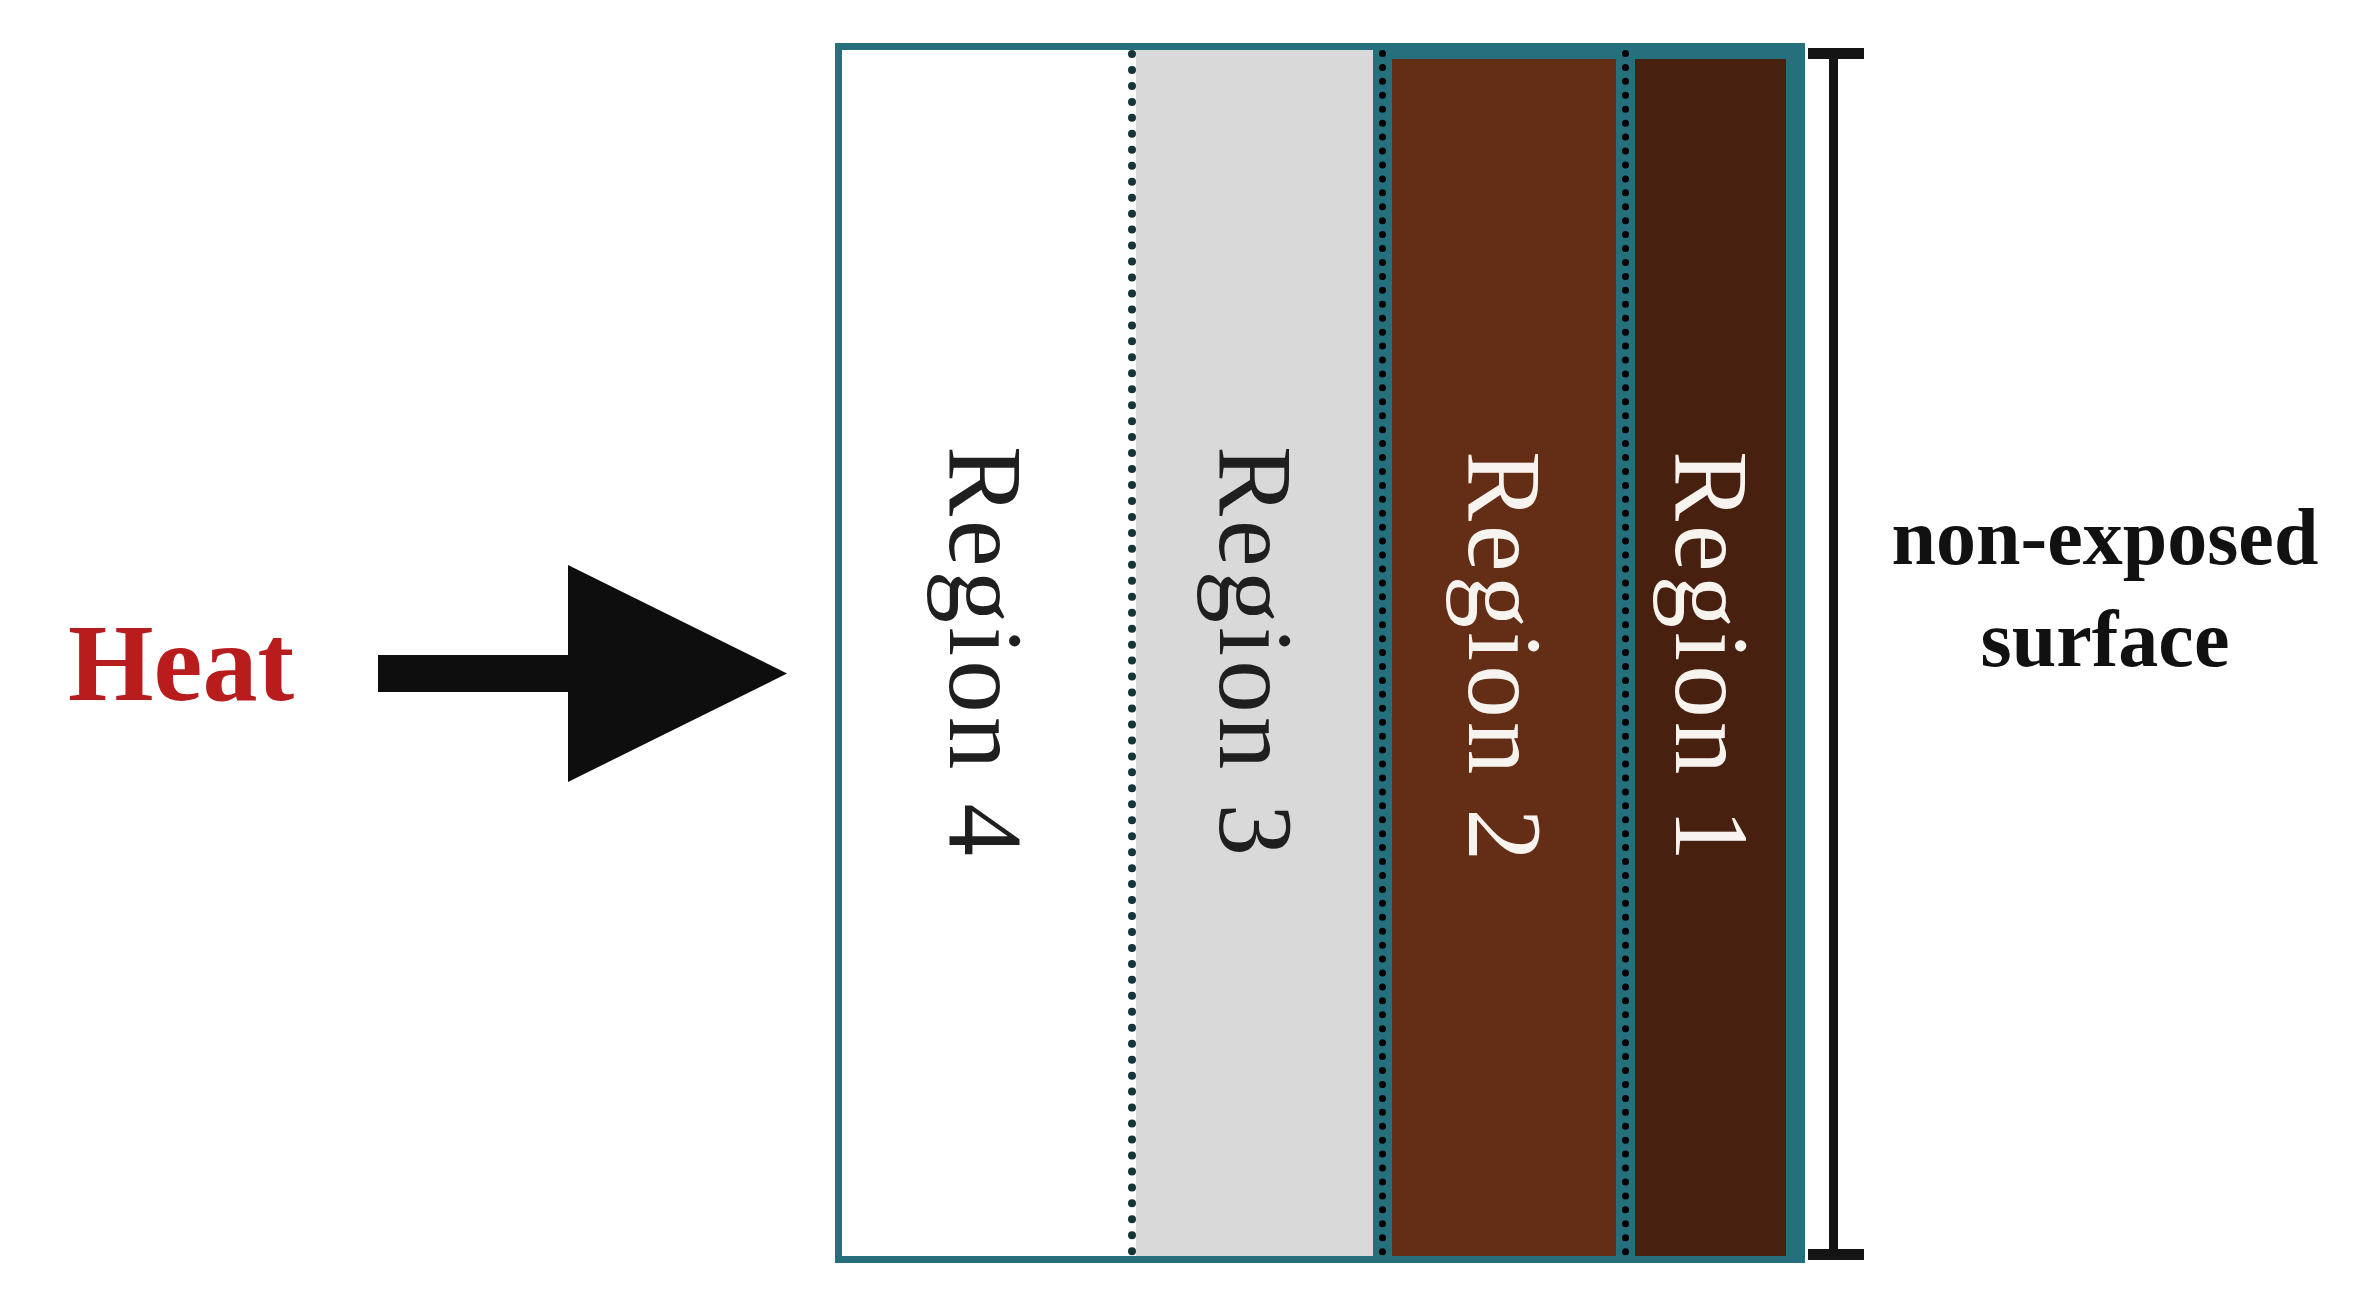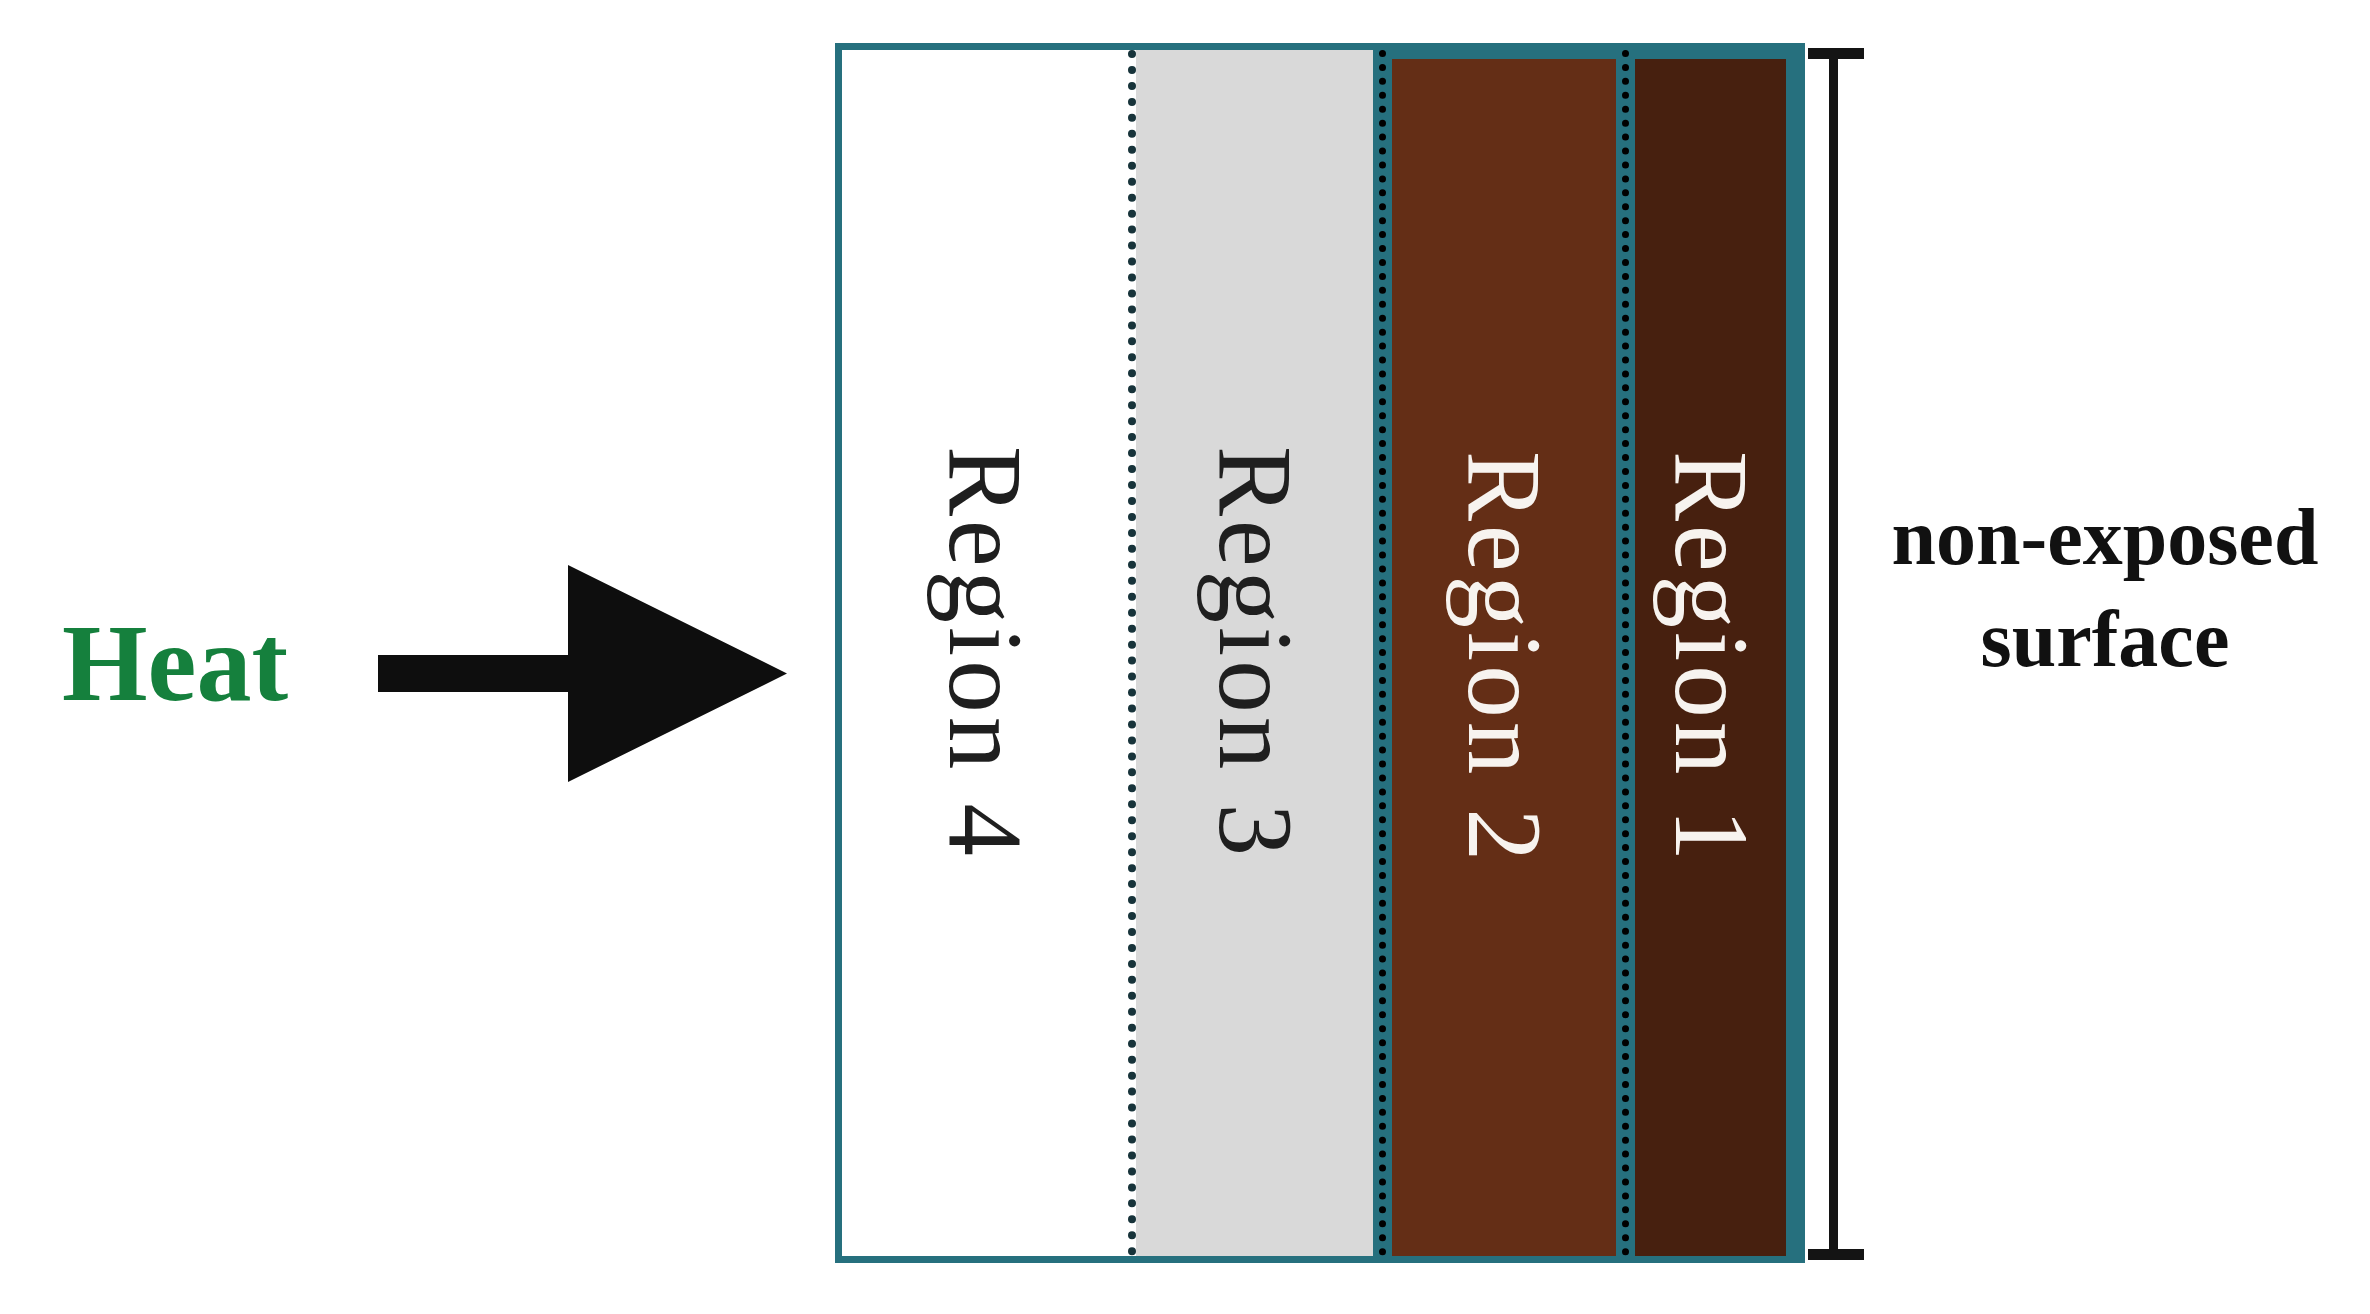--- a/index.html
+++ b/index.html
@@ -6,22 +6,22 @@
   .canvas{
     position:relative;
     width:2370px;height:1314px;
     background:#ffffff;
     font-family:"Liberation Serif", serif;
     overflow:hidden;
   }
 
   
   .heat-label{
-    position:absolute;left:62px;top:608px;
-    font-size:110px;font-weight:bold;color:#15803d;
+    position:absolute;left:68px;top:608px;
+    font-size:110px;font-weight:bold;color:#b91c1c;
     line-height:1;white-space:nowrap;
   }
 
   
   .heat-arrow{position:absolute;left:375px;top:560px;width:415px;height:225px;}
 
   
   .layer-box{
     position:absolute;left:835px;top:43px;
     width:970px;height:1220px;

